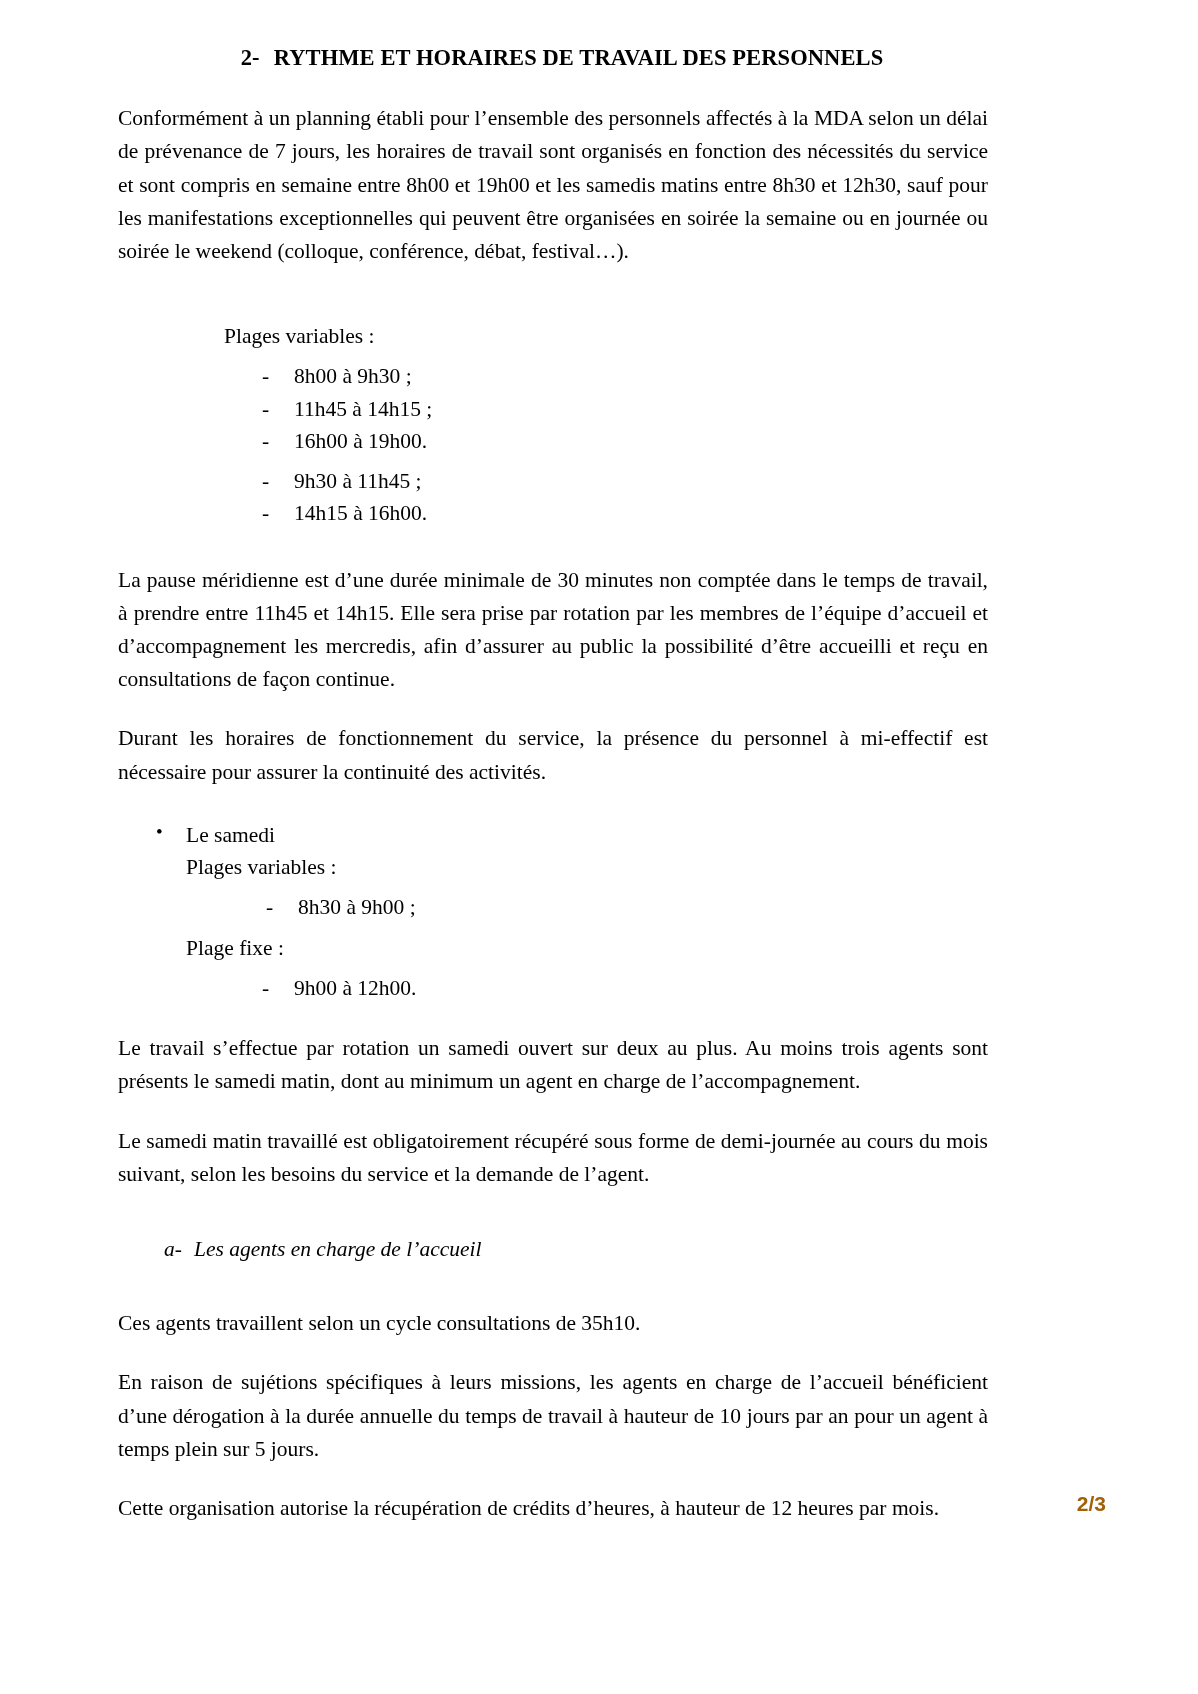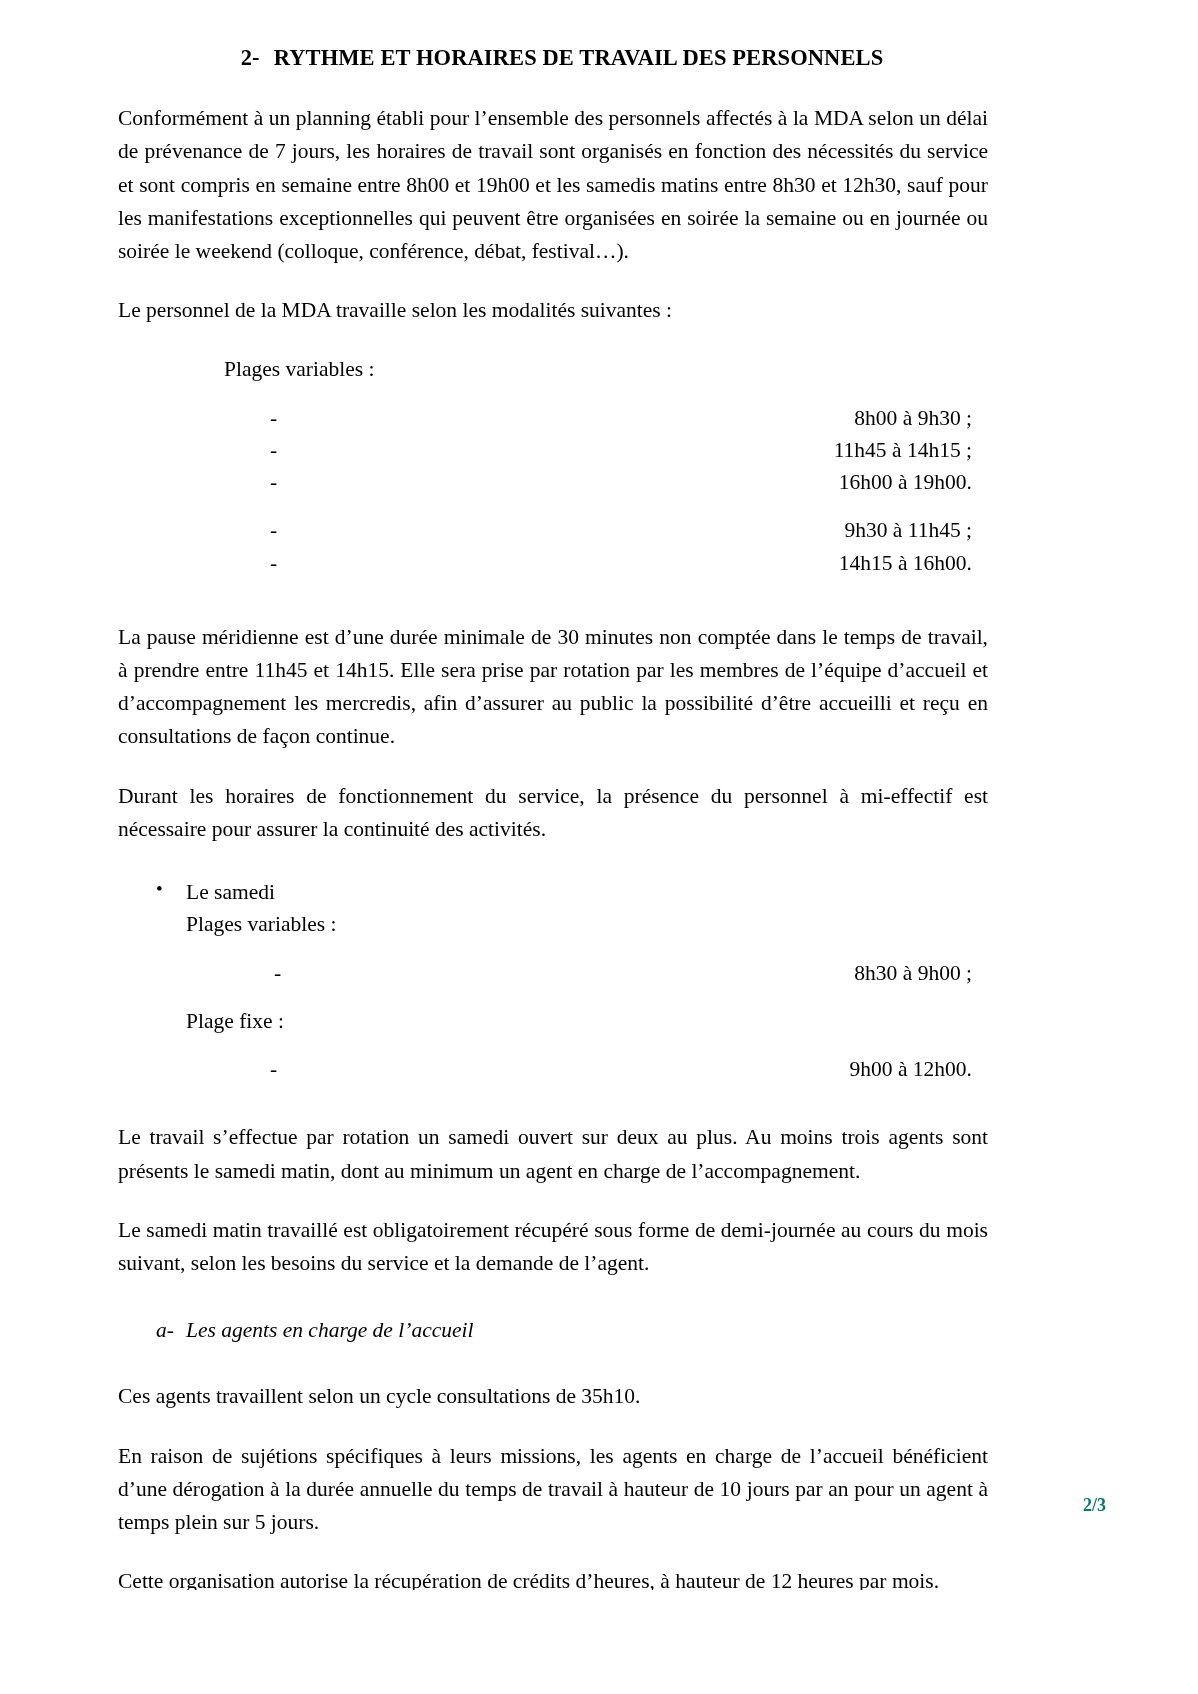--- a/index.html
+++ b/index.html
@@ -69,23 +69,22 @@
   .sub-label {
     font-size: 21.5px;
     line-height: 1.5;
     margin: 0;
   }
   .sub-label.lvl-a { padding-left: 106px; }
   .sub-label.lvl-b { padding-left: 68px; }
 
   ul.dashes {
     list-style: none;
-    margin: 16px;
-    padding: 0;
-    text-align: right;
+    margin: 8px;
+    padding: 0;
   }
   li.dash-item {
     position: relative;
     font-size: 21.5px;
     line-height: 1.5;
     padding-left: 168px;
   }
   li.dash-item::before {
     content: "-";
     position: absolute;
@@ -96,56 +95,55 @@
     padding-left: 172px;
   }
   li.dash-item.shift::before {
     left: 140px;
   }
 
   .sub-heading {
     font-size: 21.5px;
     font-style: italic;
     line-height: 1.5;
-    margin: 8px;
+    margin: 16px;
     padding-left: 30px;
   }
   .sub-heading .letter {
     font-style: italic;
     margin-right: 12px;
   }
 
   .page-number {
     position: absolute;
     right: 92px;
     bottom: 74px;
-    font-size: 18px;
-    font-family: Liberation Serif, serif;
+    font-size: 21px;
+    font-family: Liberation Sans, sans-serif;
     font-weight: bold;
-    color: #0f766e;
+    color: #a16207;
   }
 </style>
 </head>
 <body>
 
 <div class="page">
 
   <div class="content">
 
     <h1 class="doc-title">
       <span class="num">2-</span><span>RYTHME ET HORAIRES DE TRAVAIL DES PERSONNELS</span>
     </h1>
 
     <div class="spacer-lg"></div>
 
     <p class="para">Conformément à un planning établi pour l’ensemble des personnels affectés à la MDA selon un délai de prévenance de 7 jours, les horaires de travail sont organisés en fonction des nécessités du service et sont compris en semaine entre 8h00 et 19h00 et les samedis matins entre 8h30 et 12h30, sauf pour les manifestations exceptionnelles qui peuvent être organisées en soirée la semaine ou en journée ou soirée le weekend (colloque, conférence, débat, festival…).</p>
 
     <div class="spacer-md"></div>
 
-    <p class="para">Le personnel de la MDA travaille selon les modalités suivantes :</p>
 
     <div class="spacer-md"></div>
 
     <div class="sub-label lvl-a">Plages variables :</div>
     <ul class="dashes">
       <li class="dash-item">8h00 à 9h30 ;</li>
       <li class="dash-item">11h45 à 14h15 ;</li>
       <li class="dash-item">16h00 à 19h00.</li>
     </ul>
     <ul class="dashes">

